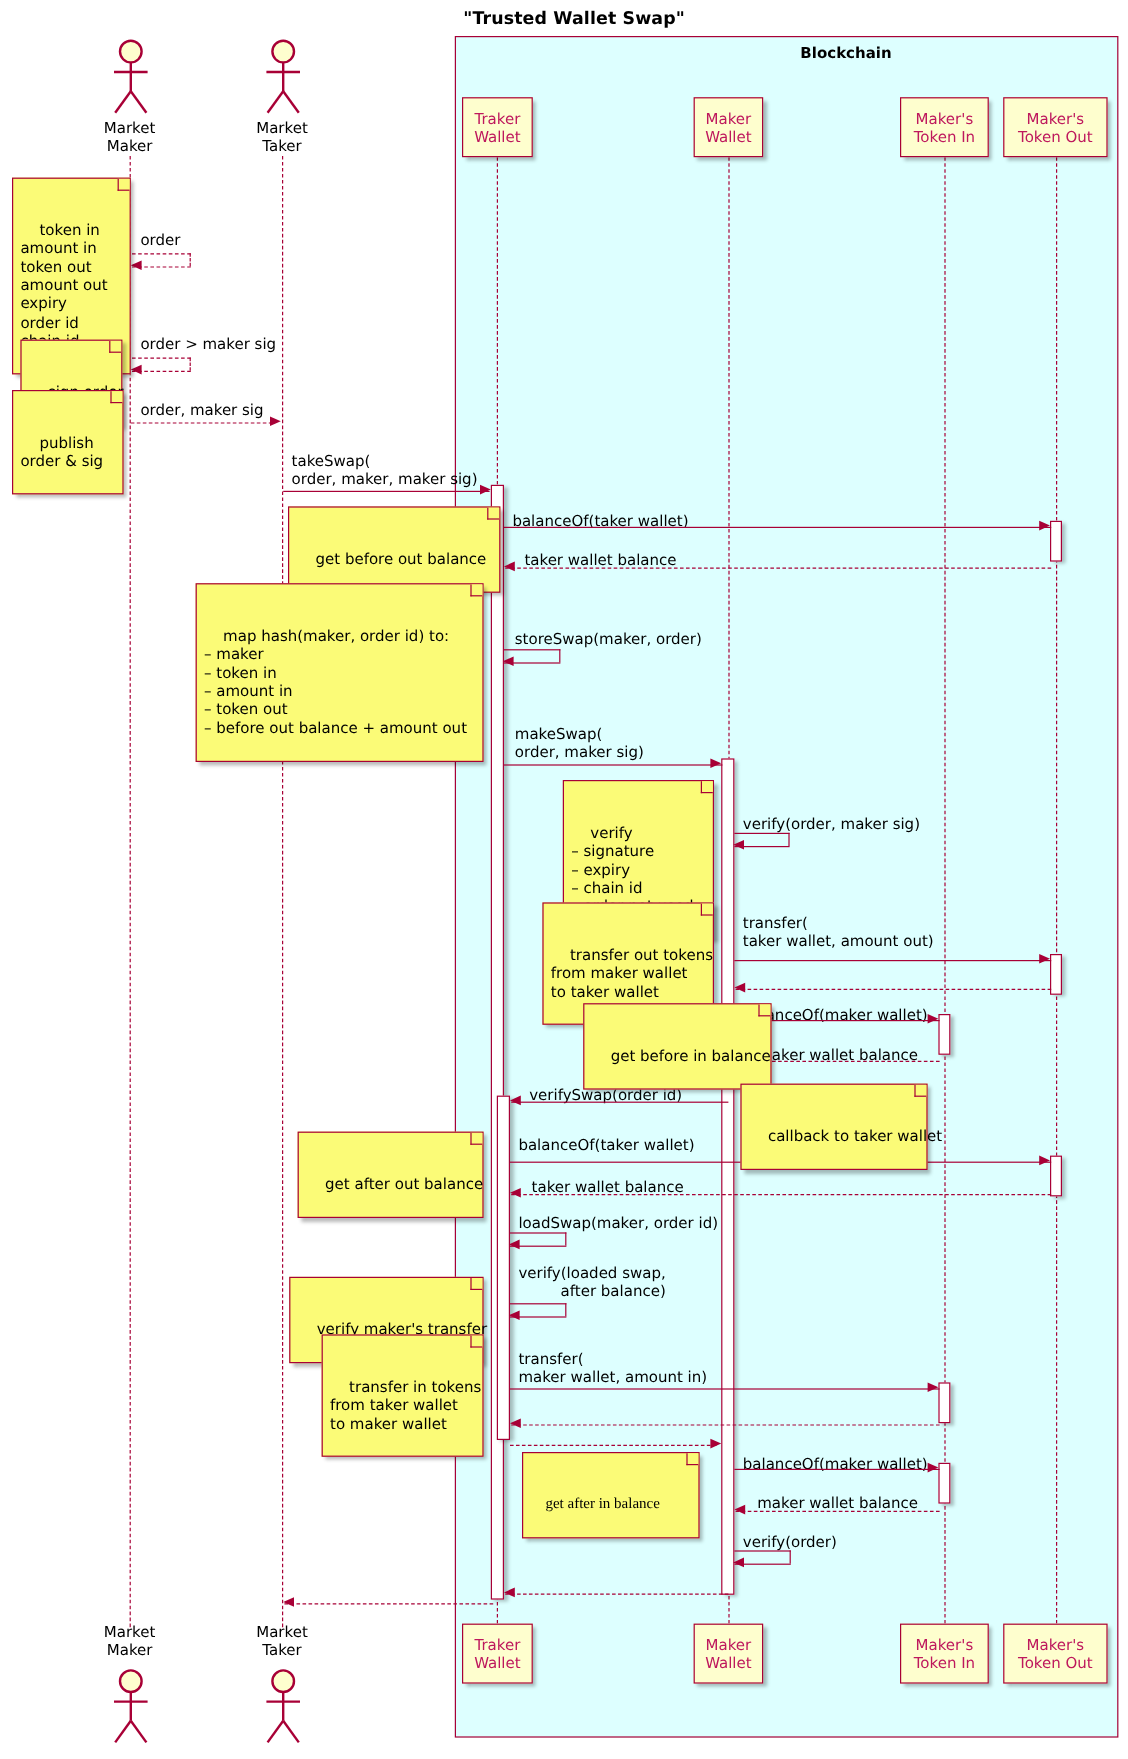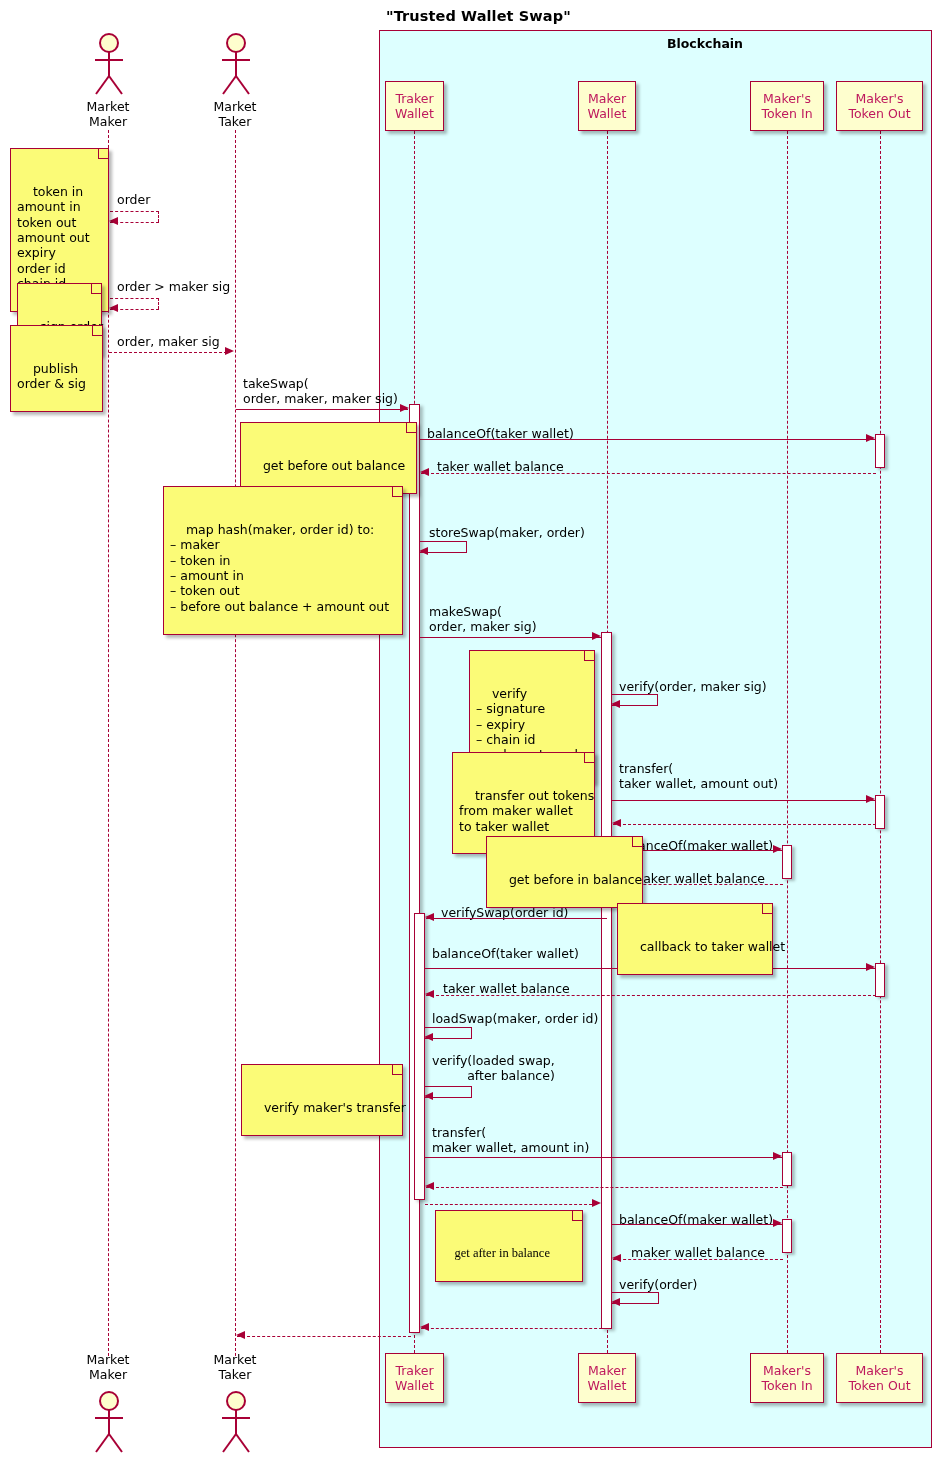--- a/index.html
+++ b/index.html
@@ -355,26 +355,36 @@
   <div class="note" style="left:438px;top:836px;width:157px;margin-left:48px;">
     <span class="fold"></span>
     <span class="note-inner">get before in balance</span>
   </div>
 
   <div class="note" style="left:617px;top:903px;width:156px;">
     <span class="fold"></span>
     <span class="note-inner">callback to taker wallet</span>
   </div>
 
+  <div class="note" style="left:248px;top:943px;width:155px;">
+    <span class="fold"></span>
+    <span class="note-inner">get after out balance</span>
+  </div>
 
   <div class="note" style="left:241px;top:1064px;width:162px;">
     <span class="fold"></span>
     <span class="note-inner">verify maker's transfer</span>
   </div>
 
+  <div class="note" style="left:268px;top:1112px;width:135px;">
+    <span class="fold"></span>
+    <span class="note-inner" style="white-space: pre;">transfer in tokens
+from taker wallet
+to maker wallet</span>
+  </div>
 
   <div class="note" style="left:435px;top:1210px;width:148px;font-family:Liberation Serif, serif;">
     <span class="fold"></span>
     <span class="note-inner">get after in balance</span>
   </div>
 
 
 </div>
 
 </body></html>

